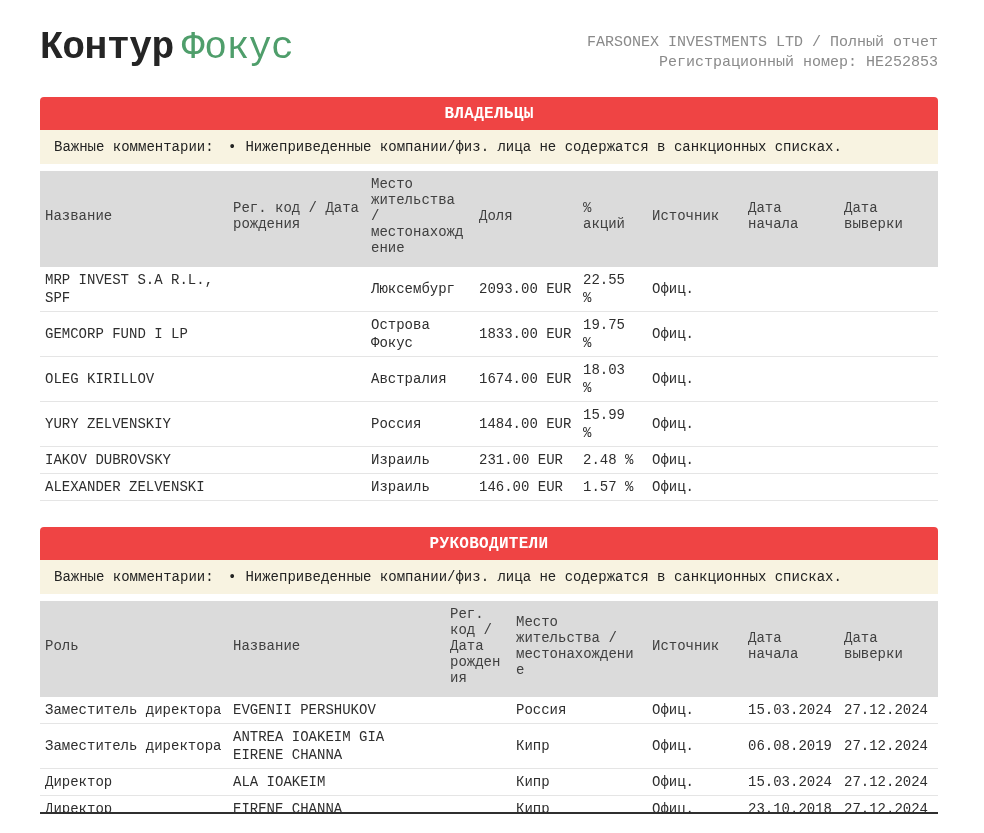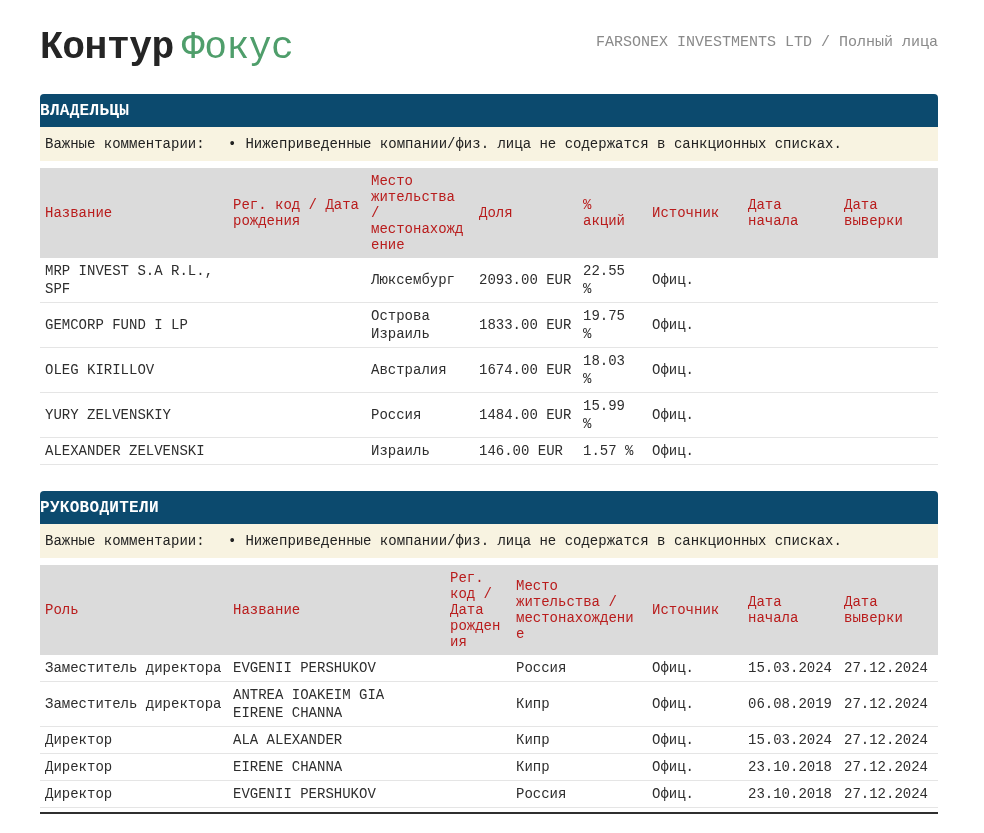--- a/index.html
+++ b/index.html
@@ -29,57 +29,57 @@
     line-height: 20px;
     color: #8a8a8a;
     padding-top: 7px;
   }
   
   .content { margin: 0 46px 0 40px; width: 898px; }
   .section { margin-top: 24px; }
   .section + .section { margin-top: 26px; }
   .section-bar {
     height: 33px;
-    background: #0c4a6e;
+    background: #ef4444;
     border-radius: 4px 4px 0 0;
     color: #ffffff;
     font-size: 16px;
     font-weight: 700;
     letter-spacing: 0.3px;
     display: flex;
     align-items: center;
-    justify-content: flex-start;
+    justify-content: center;
   }
   .comment-row {
     background: #f8f3e1;
     display: flex;
     padding: 8px 0;
     font-size: 14px;
     line-height: 18px;
     color: #222222;
   }
-  .comment-label { width: 188px; flex: 0 0 188px; padding-left: 5px; }
+  .comment-label { width: 188px; flex: 0 0 188px; padding-left: 14px; }
   .comment-body { display: flex; }
   .comment-bullet { margin-right: 9px; }
   
   table {
     width: 898px;
     margin-top: 7px;
     border-collapse: collapse;
     table-layout: fixed;
     font-size: 14px;
   }
   th {
     background: #dbdbdb;
     font-weight: 400;
     text-align: left;
     vertical-align: middle;
-    padding: 5px 6px 5px 5px;
+    padding: 5px 6px 11px 5px;
     line-height: 16px;
-    color: #b91c1c;
+    color: #404040;
     overflow-wrap: break-word;
   }
   td {
     vertical-align: middle;
     padding: 4px 6px 4px 5px;
     line-height: 18px;
     border-bottom: 1px solid #e5e5e5;
     color: #2e2e2e;
     overflow-wrap: break-word;
   }
@@ -95,21 +95,22 @@
 </head>
 <body>
 
 <div class="page">
 
   <div class="topbar">
     <div class="logo">
       <span class="logo-part1">Контур</span><span class="logo-part2">Фокус</span>
     </div>
     <div class="report-meta">
-      <div>FARSONEX INVESTMENTS LTD / Полный лица</div>
+      <div>FARSONEX INVESTMENTS LTD / Полный отчет</div>
+      <div>Регистрационный номер: HE252853</div>
     </div>
   </div>
 
   <div class="content">
 
     <div class="section">
       <div class="section-bar">
         <span>ВЛАДЕЛЬЦЫ</span>
       </div>
       <div class="comment-row">
@@ -150,21 +151,21 @@
             <td>Люксембург</td>
             <td>2093.00 EUR</td>
             <td>22.55 %</td>
             <td>Офиц.</td>
             <td></td>
             <td></td>
           </tr>
           <tr>
             <td>GEMCORP FUND I LP</td>
             <td></td>
-            <td>Острова Израиль</td>
+            <td>Острова Фокус</td>
             <td>1833.00 EUR</td>
             <td>19.75 %</td>
             <td>Офиц.</td>
             <td></td>
             <td></td>
           </tr>
           <tr>
             <td>OLEG KIRILLOV</td>
             <td></td>
             <td>Австралия</td>
@@ -173,20 +174,30 @@
             <td>Офиц.</td>
             <td></td>
             <td></td>
           </tr>
           <tr>
             <td>YURY ZELVENSKIY</td>
             <td></td>
             <td>Россия</td>
             <td>1484.00 EUR</td>
             <td>15.99 %</td>
+            <td>Офиц.</td>
+            <td></td>
+            <td></td>
+          </tr>
+          <tr>
+            <td>IAKOV DUBROVSKY</td>
+            <td></td>
+            <td>Израиль</td>
+            <td>231.00 EUR</td>
+            <td>2.48 %</td>
             <td>Офиц.</td>
             <td></td>
             <td></td>
           </tr>
           <tr>
             <td>ALEXANDER ZELVENSKI</td>
             <td></td>
             <td>Израиль</td>
             <td>146.00 EUR</td>
             <td>1.57 %</td>
@@ -245,21 +256,21 @@
             <td>Заместитель директора</td>
             <td>ANTREA IOAKEIM GIA EIRENE CHANNA</td>
             <td></td>
             <td>Кипр</td>
             <td>Офиц.</td>
             <td>06.08.2019</td>
             <td>27.12.2024</td>
           </tr>
           <tr>
             <td>Директор</td>
-            <td>ALA ALEXANDER</td>
+            <td>ALA IOAKEIM</td>
             <td></td>
             <td>Кипр</td>
             <td>Офиц.</td>
             <td>15.03.2024</td>
             <td>27.12.2024</td>
           </tr>
           <tr>
             <td>Директор</td>
             <td>EIRENE CHANNA</td>
             <td></td>

